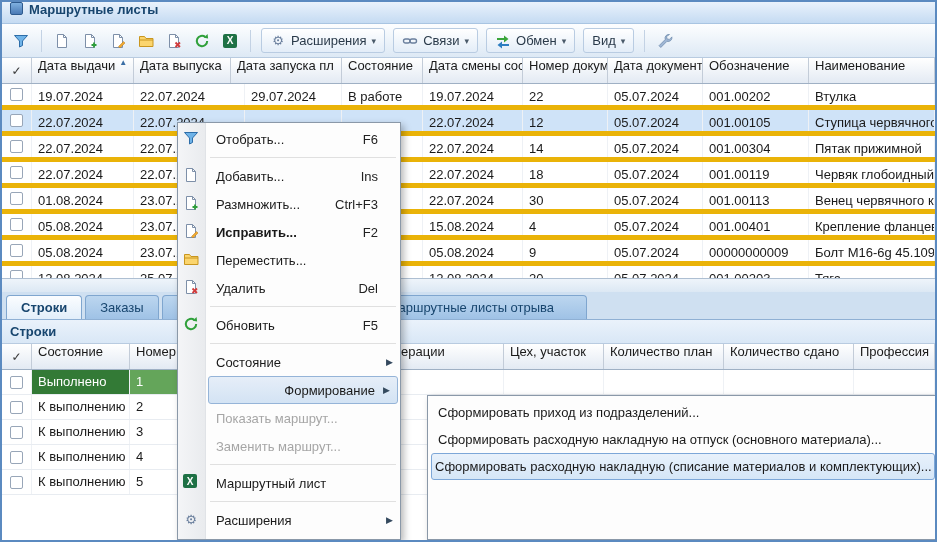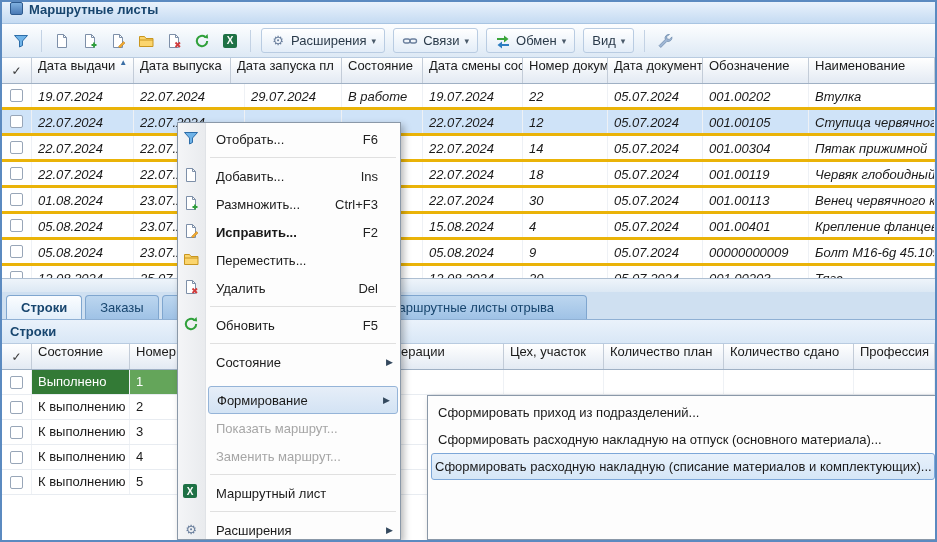--- a/index.html
+++ b/index.html
@@ -29,21 +29,21 @@
   .gear-glyph { font-family:"DejaVu Sans", sans-serif; font-size:13px; color:#6a7f9d; line-height:1; }
   .excel-chip { width:14px; height:14px; background:#1e7145; color:#fff; font-weight:bold;
     font-size:10px; display:flex; align-items:center; justify-content:center; border-radius:2px; }
 
   
   .grid-header { display:flex; height:26px; flex:0 0 26px;
     background:linear-gradient(#ffffff,#e3eaf3); border-bottom:1px solid #9fb0c4; }
   .gh { border-right:1px solid #c3ccd8; padding:0 6px; display:flex; align-items:flex-start; gap:4px;
     white-space:nowrap; overflow:hidden; color:#1a1a1a; }
   .grid-body { height:194px; flex:0 0 194px; overflow:hidden; }
-  .grow { display:flex; height:26px; border-bottom:3px solid #eab308; background:#fff;font-style:italic; }
+  .grow { display:flex; height:26px; border-bottom:5px solid #eab308; background:#fff; }
   .grow.selected { background:#cfe3f8; }
   .gc { border-right:1px solid #eef1f5; padding:5px 6px; white-space:nowrap; overflow:hidden; }
   .c0 { width:30px; display:flex; align-items:center; justify-content:center; padding:0; }
   .c1{width:102px}.c2{width:111px}.c3{width:97px}.c4{width:81px}.c5{width:100px}
   .c6{width:85px}.c7{width:95px}.c8{width:106px}.c9{flex:1}
   .cb { width:13px; height:13px; background:#fff; border:1px solid #98a6b8; border-radius:2px; }
   .chk-glyph { color:#3a3a3a; font-size:12px; }
   .sort { font-size:8px; color:#3a6ea5; }
 
   
@@ -82,22 +82,22 @@
   .cmenu .gutter { position:absolute; left:0; top:0; bottom:0; width:28px;
     background:linear-gradient(90deg,#f4f5f7,#e9ebee); border-right:1px solid #e0e3e7; }
   .mi { position:relative; height:28px; display:flex; align-items:center;
     padding-left:38px; padding-right:22px; }
   .mi .micoabs { position:absolute; left:5px; top:5px; }
   .mi .lbl { flex:1; white-space:nowrap; overflow:hidden; }
   .mi .sc { color:#222; margin-left:8px; }
   .mi .marrow { position:absolute; right:7px; font-size:9px; color:#34495e; }
   .mi.bold .lbl { font-weight:bold; }
   .mi.disabled { color:#a6a6a6; }
-  .mi.hl { margin:10px 2px 0 30px; padding-left:8px; border:1px solid #95b4d8; border-radius:3px;
-    background:linear-gradient(#e6eef8,#d3e3f4); }
+  .mi.hl { margin:0 2px 0 30px; padding-left:8px; border:1px solid #95b4d8; border-radius:3px;
+    background:linear-gradient(#e6eef8,#d3e3f4);text-align:right; }
   .msep { height:9px; margin:0 4px 0 32px; position:relative; }
   .msep::after { content:""; position:absolute; left:0; right:0; top:4px; border-top:1px solid #e0e0e0; }
 
   
   .smenu { position:absolute; left:425px; top:393px; width:512px; height:145px; z-index:11;
     background:#fdfdfd; border:1px solid #8a98a8; box-shadow:3px 3px 7px rgba(0,0,0,.28);
     padding-top:3px; overflow:hidden; }
   .smi { height:27px; display:flex; align-items:center; padding-left:10px; white-space:nowrap; }
   .smi.hl { margin:0 3px; padding-left:3px; border:1px solid #7da7d8; border-radius:3px;
     background:linear-gradient(#e8f1fb,#d5e6f7); }

